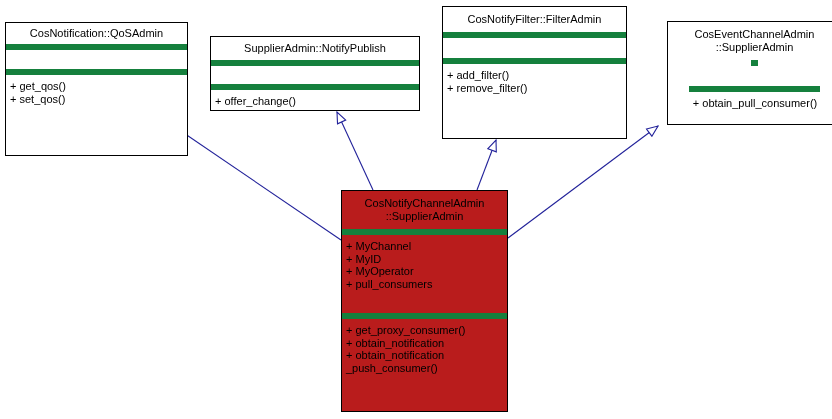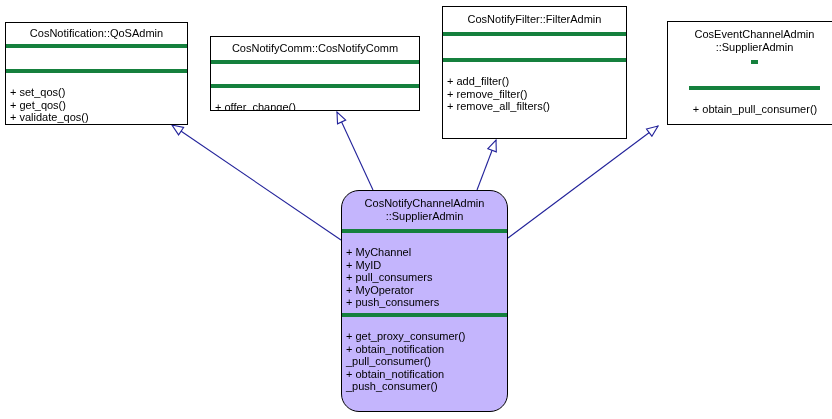--- a/index.html
+++ b/index.html
@@ -8,28 +8,28 @@
     font-family:"Liberation Sans","DejaVu Sans",sans-serif;
     font-size:11px;color:#000;overflow:hidden;
   }
   .edges{position:absolute;left:0;top:0;width:832px;height:419px;}
   .edge{stroke:#22229a;stroke-width:1.1;fill:none;}
   .arrowhead{fill:#ffffff;stroke:#22229a;stroke-width:1.1;}
   .uml-class{
     position:absolute;box-sizing:border-box;border:1px solid #000;
     background:#ffffff;display:flex;flex-direction:column;
   }
-  .uml-class.highlight{background:#c4b5fd;border-radius:18px;}
+  .uml-class.highlight{background:#b91c1c;}
   .compartment{box-sizing:border-box;overflow:hidden;flex:0 0 auto;}
   .title-compartment{
     display:flex;flex-direction:column;justify-content:center;
     align-items:center;text-align:center;
   }
   .attrs-compartment,.methods-compartment{
-    border-top:4px solid #15803d;padding:13px 3px 0 4px;text-align:left;
+    border-top:6px solid #15803d;padding:5px 3px 0 4px;text-align:left;
   }
   .methods-compartment{flex:1 1 auto;}
   .member-line,.title-line{line-height:12.6px;white-space:nowrap;}
 </style>
 </head>
 <body>
 
 <div class="canvas">
 
   <svg class="edges" viewBox="0 0 832 419" xmlns="http://www.w3.org/2000/svg">
@@ -37,51 +37,49 @@
       <marker id="hollow-arrow" markerUnits="userSpaceOnUse" markerWidth="13" markerHeight="12" refX="12" refY="5.5" orient="auto">
         <polygon class="arrowhead" points="1,1 12,5.5 1,10"></polygon>
       </marker>
     </defs>
     <line class="edge" x1="341" y1="240" x2="172" y2="125" marker-end="url(#hollow-arrow)"></line>
     <line class="edge" x1="373" y1="190" x2="337" y2="112" marker-end="url(#hollow-arrow)"></line>
     <line class="edge" x1="477" y1="190" x2="496" y2="140" marker-end="url(#hollow-arrow)"></line>
     <line class="edge" x1="508" y1="238" x2="658" y2="126" marker-end="url(#hollow-arrow)"></line>
   </svg>
 
-  <div class="uml-class" style="left:5px;top:22px;width:183px;height:103px;">
+  <div class="uml-class" style="left:5px;top:22px;width:183px;height:134px;">
     <div class="compartment title-compartment" style="height:21px;">
         <div class="title-line">CosNotification::QoSAdmin</div>
       </div>
     <div class="compartment attrs-compartment" style="height:25px;"></div>
     <div class="compartment methods-compartment">
+        <div class="member-line">+ get_qos()</div>
         <div class="member-line">+ set_qos()</div>
-        <div class="member-line">+ get_qos()</div>
-        <div class="member-line">+ validate_qos()</div>
       </div>
   </div>
 
   <div class="uml-class" style="left:210px;top:36px;width:210px;height:75px;">
     <div class="compartment title-compartment" style="height:23px;">
-        <div class="title-line">CosNotifyComm::CosNotifyComm</div>
+        <div class="title-line">SupplierAdmin::NotifyPublish</div>
       </div>
     <div class="compartment attrs-compartment" style="height:24px;"></div>
     <div class="compartment methods-compartment">
         <div class="member-line">+ offer_change()</div>
       </div>
   </div>
 
   <div class="uml-class" style="left:442px;top:6px;width:185px;height:133px;">
     <div class="compartment title-compartment" style="height:25px;">
         <div class="title-line">CosNotifyFilter::FilterAdmin</div>
       </div>
     <div class="compartment attrs-compartment" style="height:26px;"></div>
     <div class="compartment methods-compartment">
         <div class="member-line">+ add_filter()</div>
         <div class="member-line">+ remove_filter()</div>
-        <div class="member-line">+ remove_all_filters()</div>
       </div>
   </div>
 
   <div class="uml-class" style="left:667px;top:21px;width:175px;height:104px;align-items:center;">
     <div class="compartment title-compartment" style="height:38px;">
         <div class="title-line">CosEventChannelAdmin</div>
         <div class="title-line">::SupplierAdmin</div>
       </div>
     <div class="compartment attrs-compartment" style="height:26px;"></div>
     <div class="compartment methods-compartment">
@@ -90,26 +88,24 @@
   </div>
 
   <div class="uml-class highlight" style="left:341px;top:190px;width:167px;height:222px;">
     <div class="compartment title-compartment" style="height:38px;">
         <div class="title-line">CosNotifyChannelAdmin</div>
         <div class="title-line">::SupplierAdmin</div>
       </div>
     <div class="compartment attrs-compartment" style="height:84px;">
         <div class="member-line">+ MyChannel</div>
         <div class="member-line">+ MyID</div>
+        <div class="member-line">+ MyOperator</div>
         <div class="member-line">+ pull_consumers</div>
-        <div class="member-line">+ MyOperator</div>
-        <div class="member-line">+ push_consumers</div>
       </div>
     <div class="compartment methods-compartment">
         <div class="member-line">+ get_proxy_consumer()</div>
         <div class="member-line">+ obtain_notification</div>
-        <div class="member-line">_pull_consumer()</div>
         <div class="member-line">+ obtain_notification</div>
         <div class="member-line">_push_consumer()</div>
       </div>
   </div>
 
 </div>
 
 </body></html>

